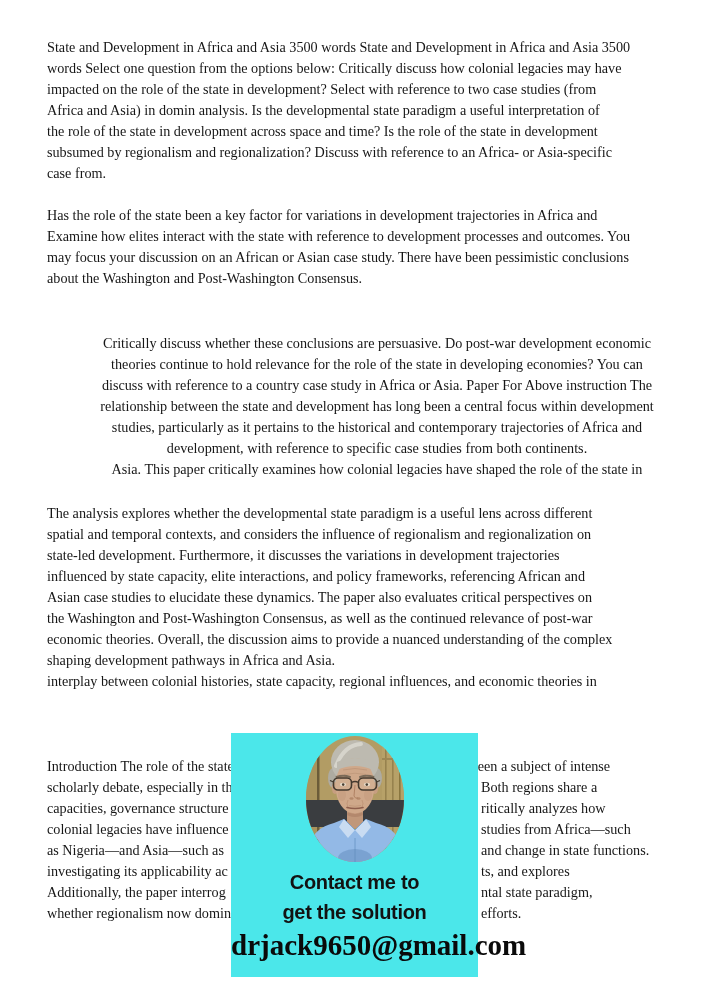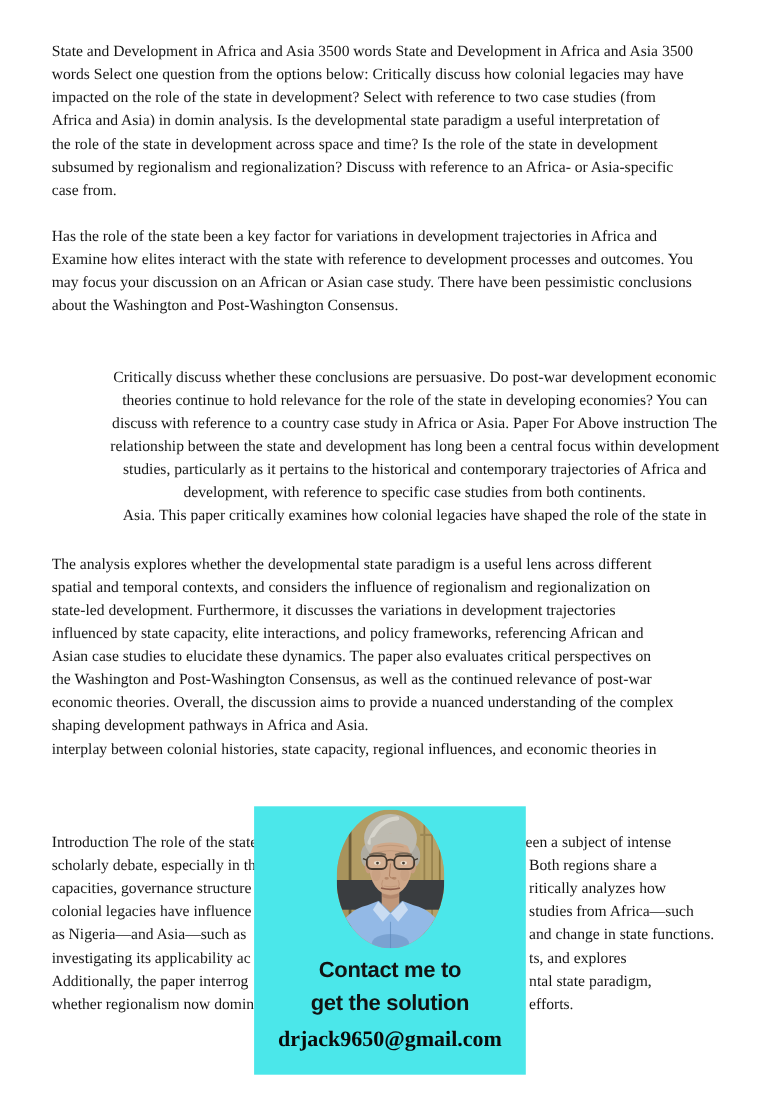--- a/index.html
+++ b/index.html
@@ -35,21 +35,21 @@
     position:absolute; left:0; width:100%; text-align:center;
     font-family:"Liberation Sans","DejaVu Sans",sans-serif;
     font-weight:700; font-size:20px; line-height:30px;
     color:#121212; letter-spacing:-0.3px;
   }
   .card-line1 { top:134px; }
   .card-line2 { top:164px; }
   .card-email {
     position:absolute; left:0; top:199px; width:100%; text-align:center;
     font-family:"Liberation Serif","DejaVu Serif",serif;
-    font-weight:700; font-size:20px; line-height:26px; color:#0a0a0a;
+    font-weight:700; font-size:29px; line-height:26px; color:#0a0a0a;
   }
 </style>
 </head>
 <body>
 
 <div class="page">
   <div class="doc" id="doc" style="color: rgb(22, 22, 22);">
       <div class="para para1">
         <div class="tline">State and Development in Africa and Asia 3500 words State and Development in Africa and Asia 3500</div>
         <div class="tline">words Select one question from the options below: Critically discuss how colonial legacies may have</div>

